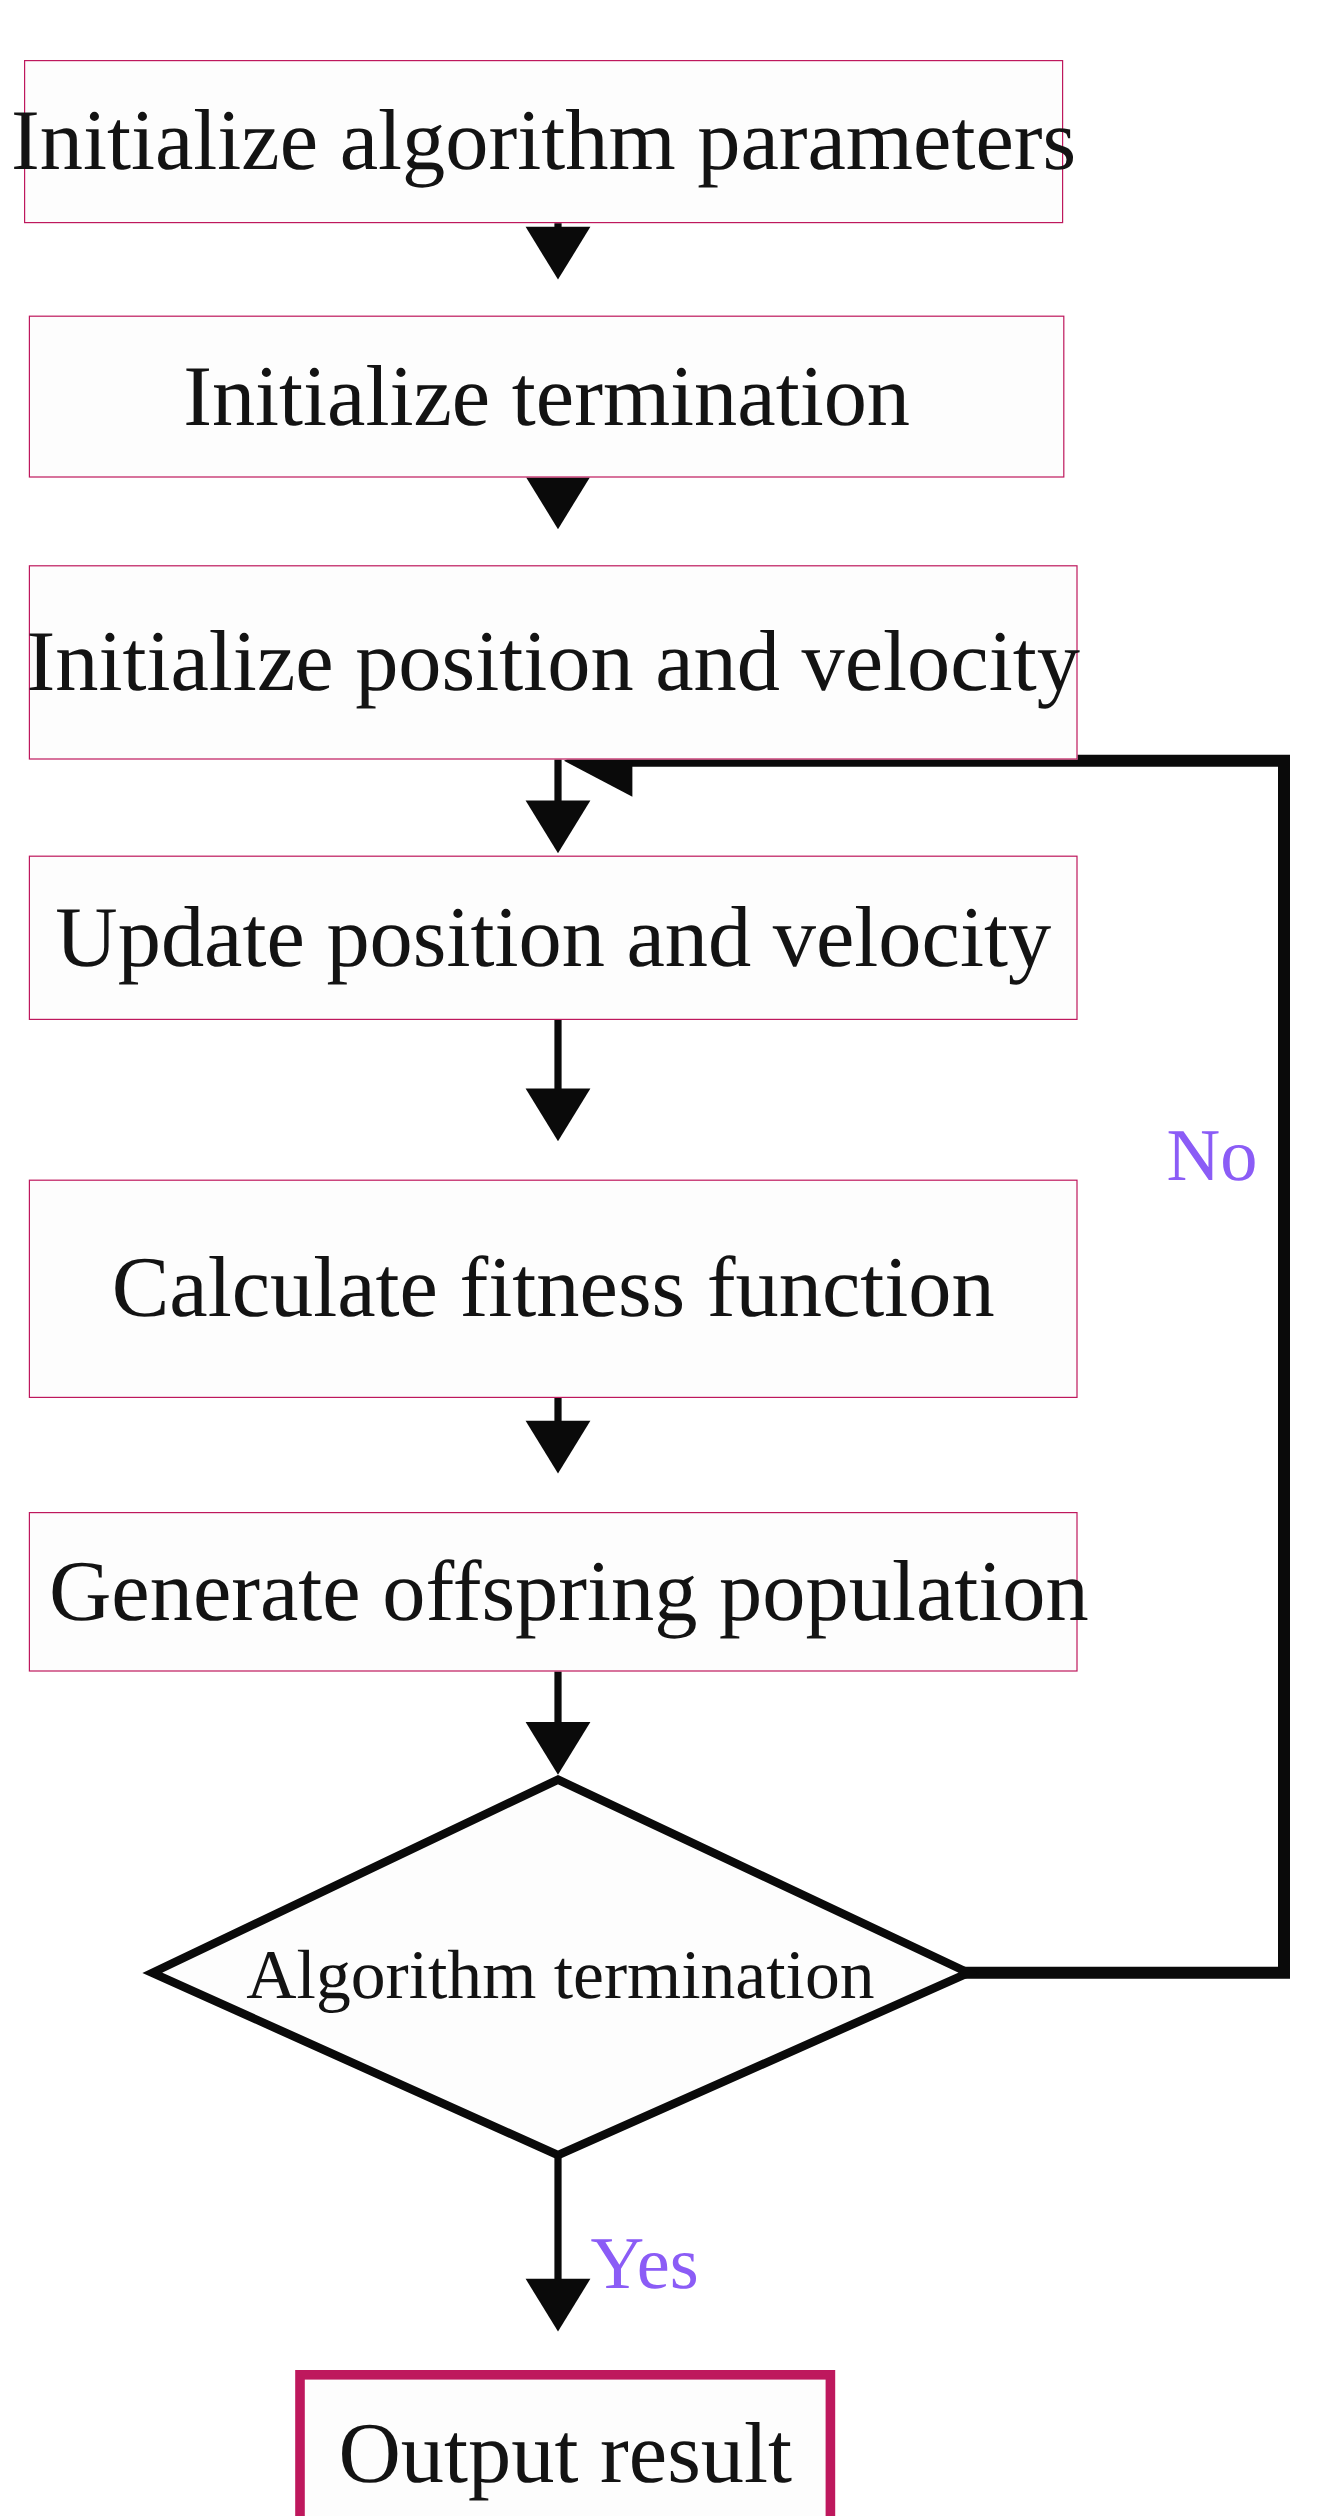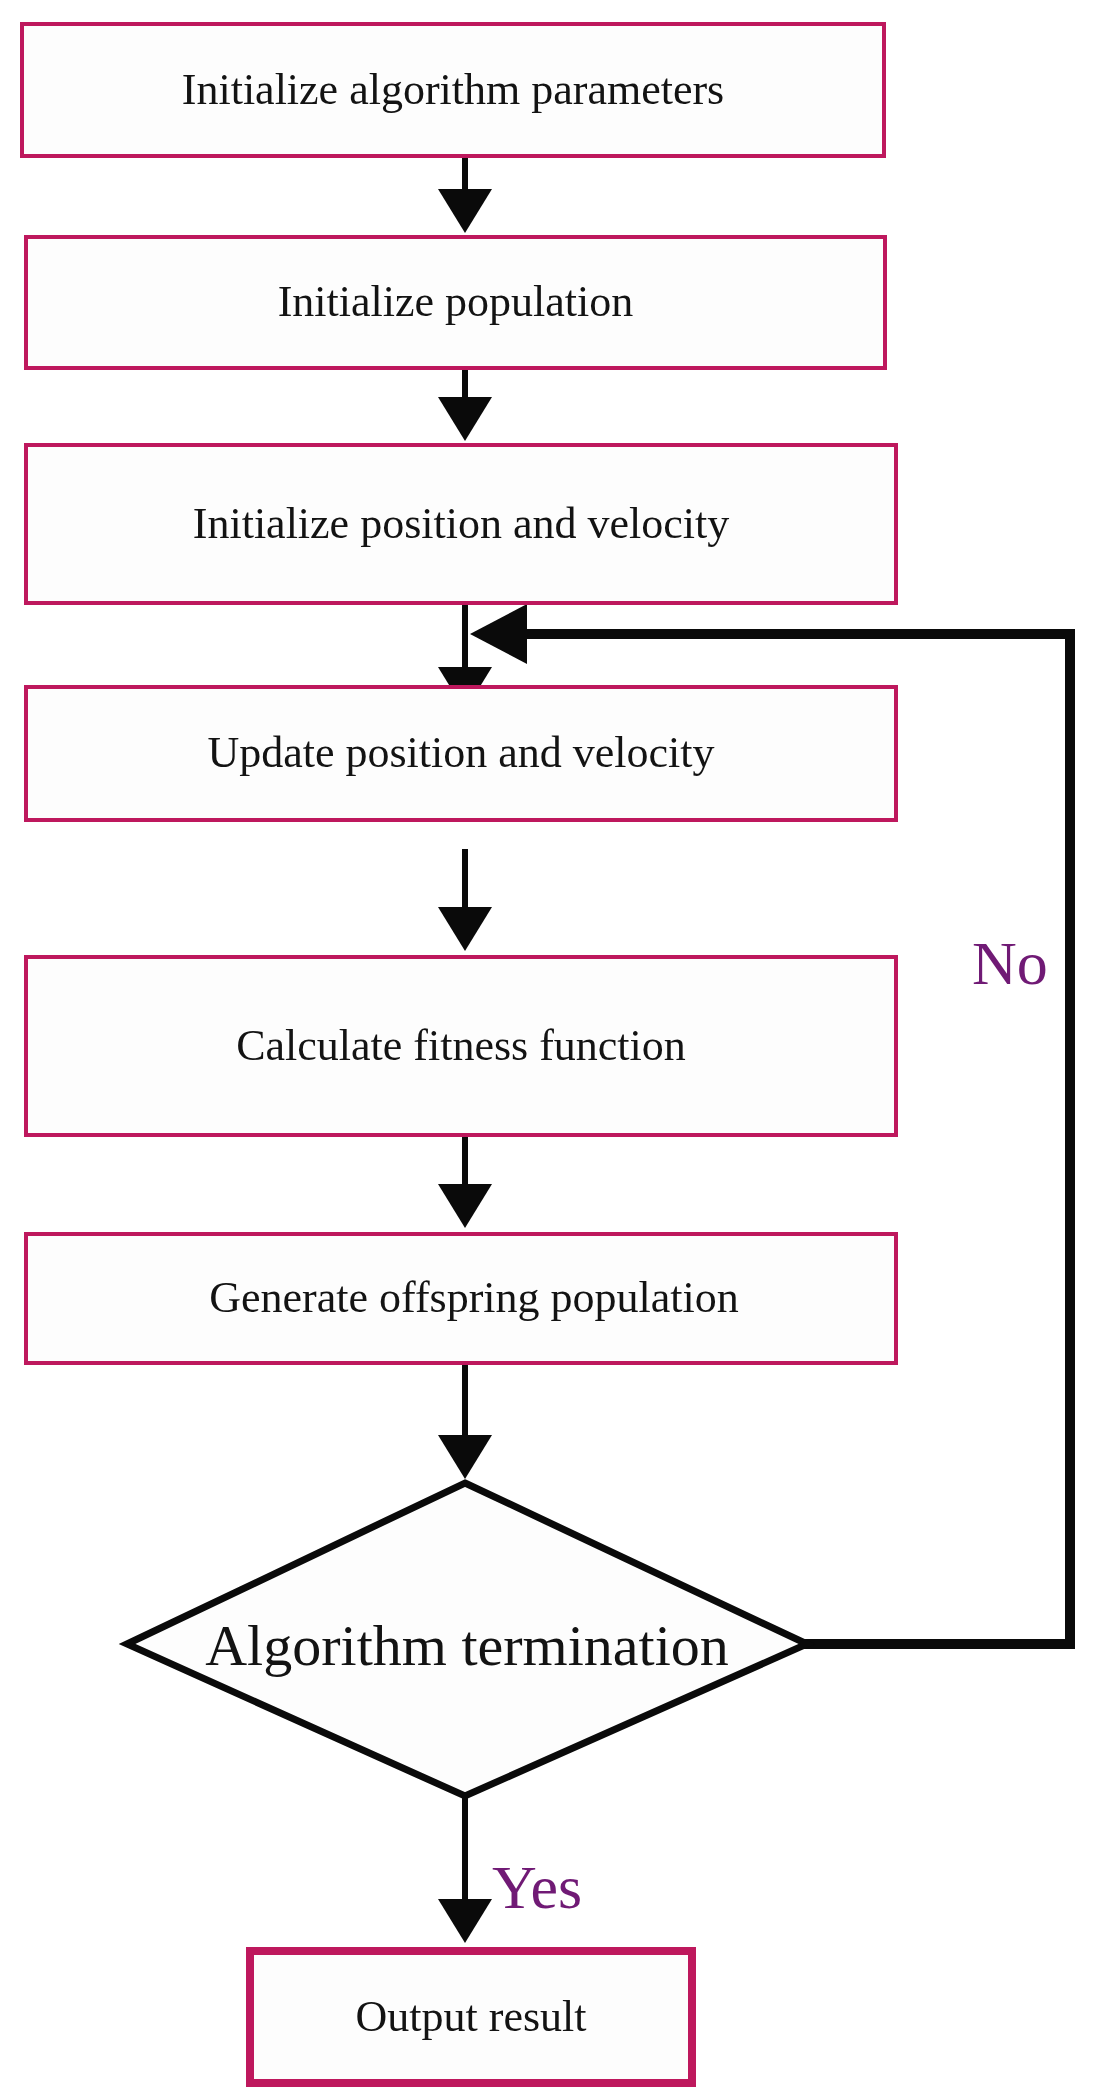--- a/index.html
+++ b/index.html
@@ -20,47 +20,48 @@
     left: 0;
     top: 0;
     width: 1098px;
     height: 2097px;
     display: block;
   }
   .node {
     position: absolute;
     box-sizing: border-box;
     background: #fdfdfd;
-    border: 4px solid #be185d;
+    border: 1px solid #be185d;
     display: flex;
     align-items: center;
     justify-content: center;
     text-align: center;
-    font-size: 44px;
+    font-size: 72px;
     line-height: 1.05;
     color: #131313;
     white-space: nowrap;
+    margin-top: 28px;
   }
   .node.output {
     border-width: 8px;
   }
   .decision-label {
     position: absolute;
     display: flex;
     align-items: center;
     justify-content: center;
     text-align: center;
     font-size: 58px;
     color: #131313;
     white-space: nowrap;
   }
   .edge-label {
     position: absolute;
     font-size: 62px;
-    color: #701a75;
+    color: #8b5cf6;
     white-space: nowrap;
   }
 </style>
 </head>
 <body>
 
 <div class="canvas">
 
   <svg class="connectors" viewBox="0 0 1098 2097" xmlns="http://www.w3.org/2000/svg">
 
@@ -89,21 +90,21 @@
 
     <line x1="465" y1="1793" x2="465" y2="1900" stroke="#0a0a0a" stroke-width="6"></line>
     <polygon points="465,1943 438,1899 492,1899" fill="#0a0a0a"></polygon>
   </svg>
 
   <div class="node" style="left:20px; top:22px; width:866px; height:136px;">
     <span>Initialize algorithm parameters</span>
   </div>
 
   <div class="node" style="left:24px; top:235px; width:863px; height:135px;">
-    <span>Initialize population</span>
+    <span>Initialize termination</span>
   </div>
 
   <div class="node" style="left:24px; top:443px; width:874px; height:162px;">
     <span>Initialize position and velocity</span>
   </div>
 
   <div class="node" style="left:24px; top:685px; width:874px; height:137px;">
     <span>Update position and velocity</span>
   </div>
 

